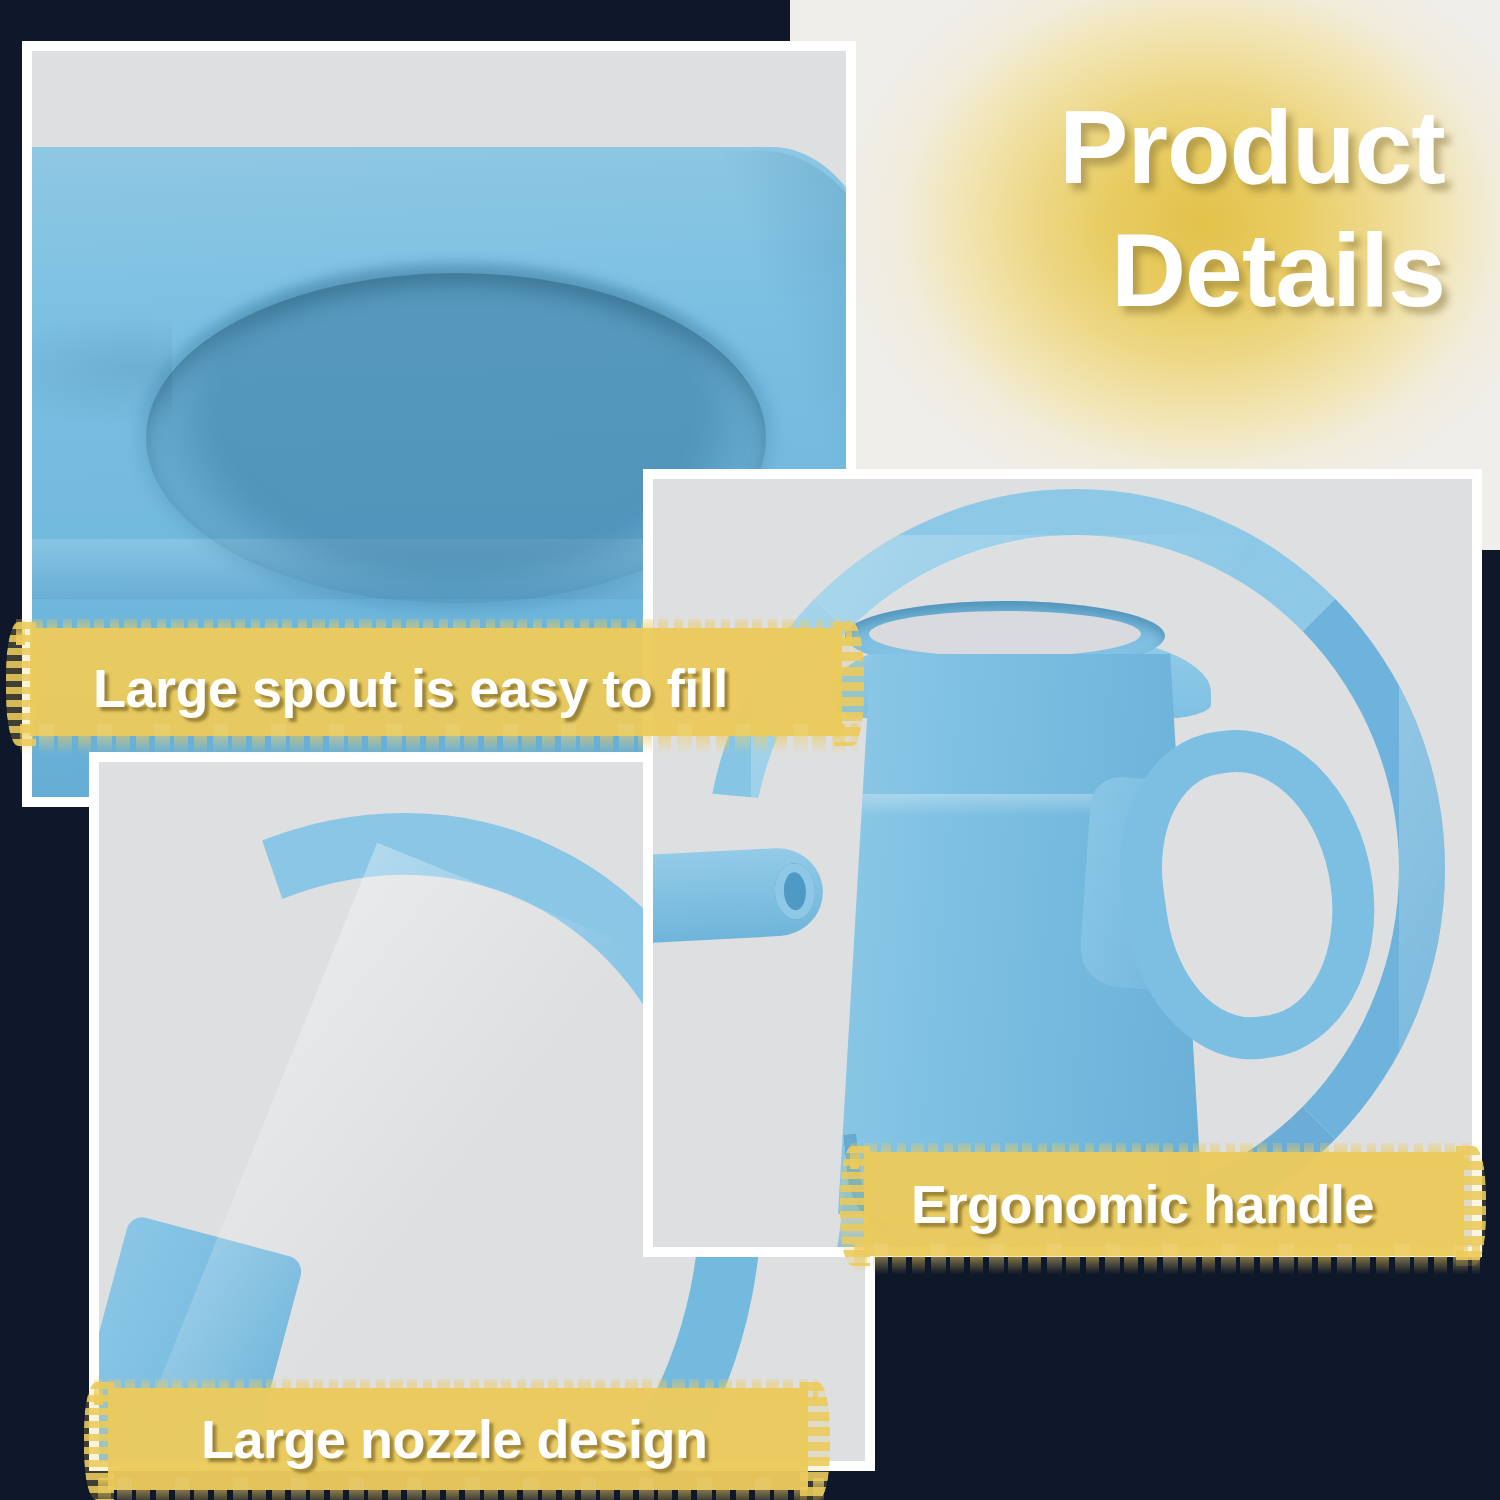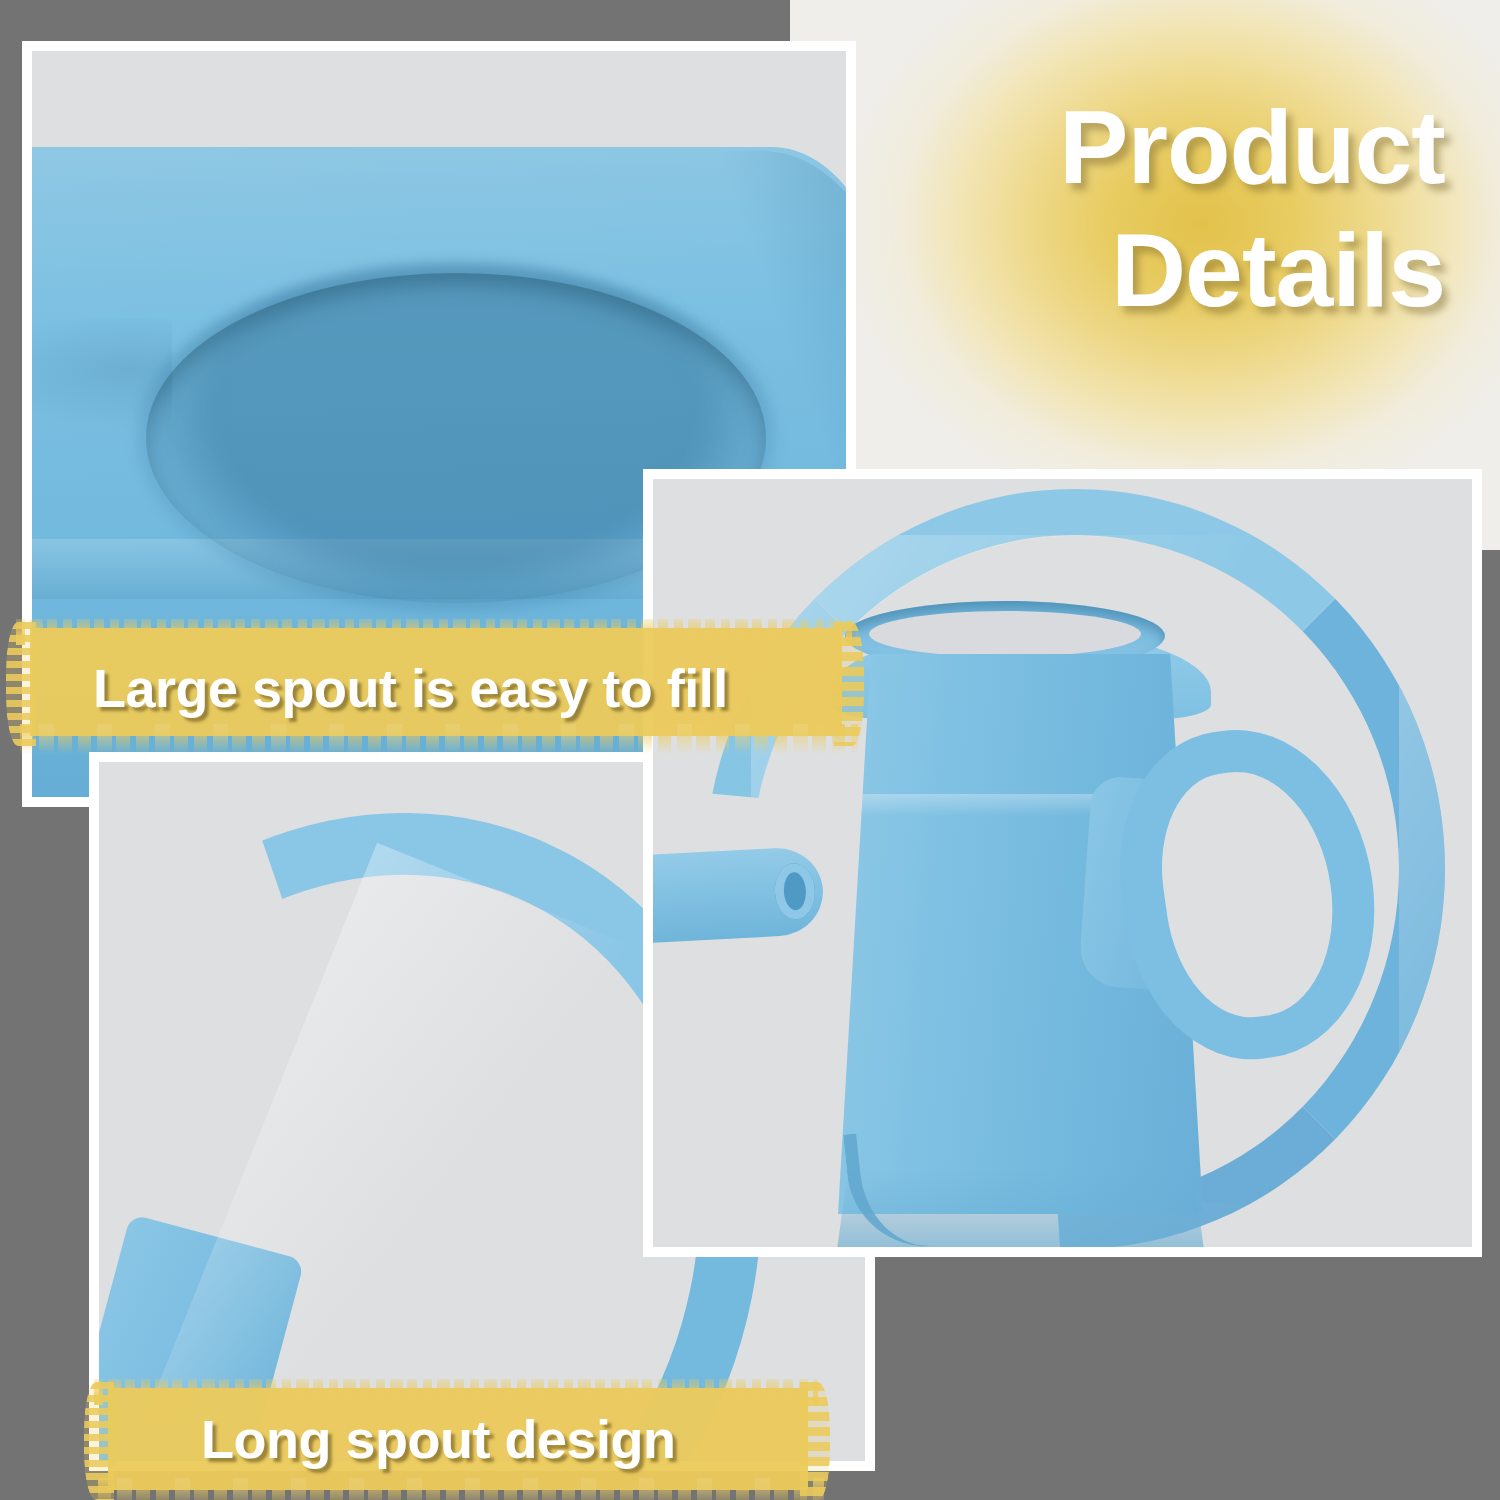--- a/index.html
+++ b/index.html
@@ -11,21 +11,21 @@
     height: 1500px;
     overflow: hidden;
     font-family: "Liberation Sans", sans-serif;
     background: #efeeea;
   }
 
   #page {
     position: relative;
     width: 1500px;
     height: 1500px;
-    background: #737373;
+    background: #0f172a;
     overflow: hidden;
   }
 
   
   .glow {
     position: absolute;
     left: 790px;
     top: -130px;
     width: 790px;
     height: 680px;
@@ -447,21 +447,27 @@
     </div>
   </div>
 
   <div class="caption" id="caption-spout">
     <div class="brush"></div>
     <div class="brush-edge-l"></div>
     <div class="brush-edge-r"></div>
     <div class="caption-text">Large spout is easy to fill</div>
   </div>
 
+  <div class="caption" id="caption-handle">
+    <div class="brush"></div>
+    <div class="brush-edge-l"></div>
+    <div class="brush-edge-r"></div>
+    <div class="caption-text">Ergonomic handle</div>
+  </div>
 
   <div class="caption" id="caption-nozzle">
     <div class="brush"></div>
     <div class="brush-edge-l"></div>
     <div class="brush-edge-r"></div>
-    <div class="caption-text">Long spout design</div>
+    <div class="caption-text">Large nozzle design</div>
   </div>
 
 </div>
 
 </body></html>

